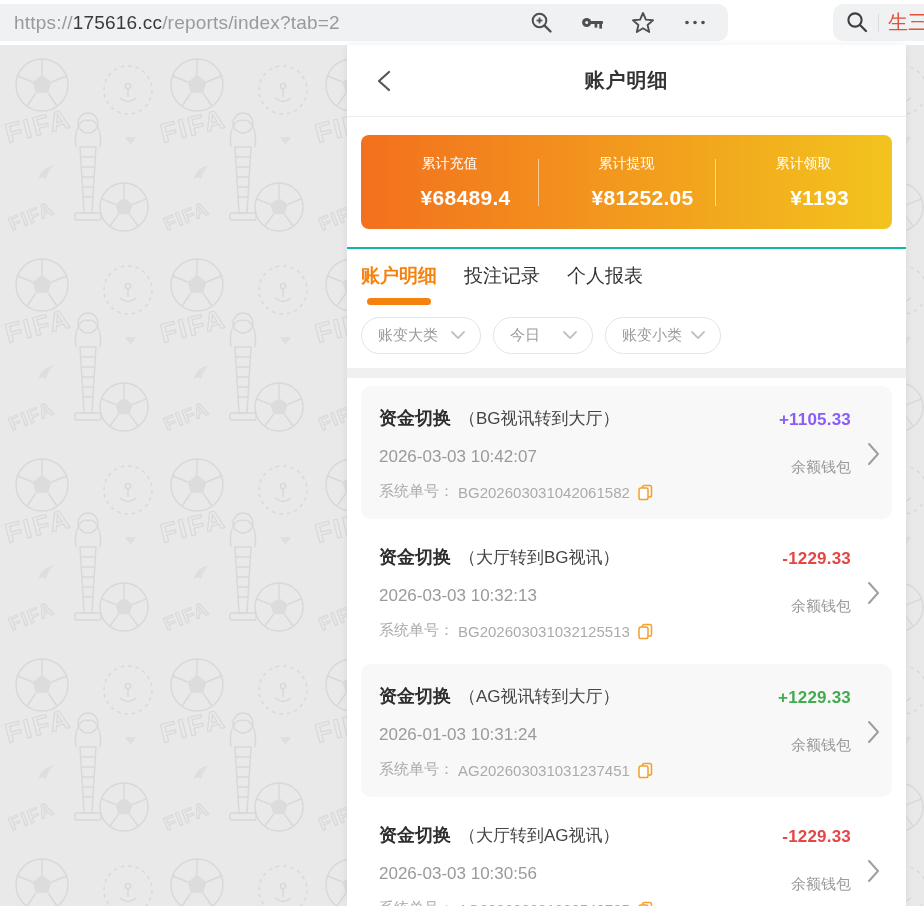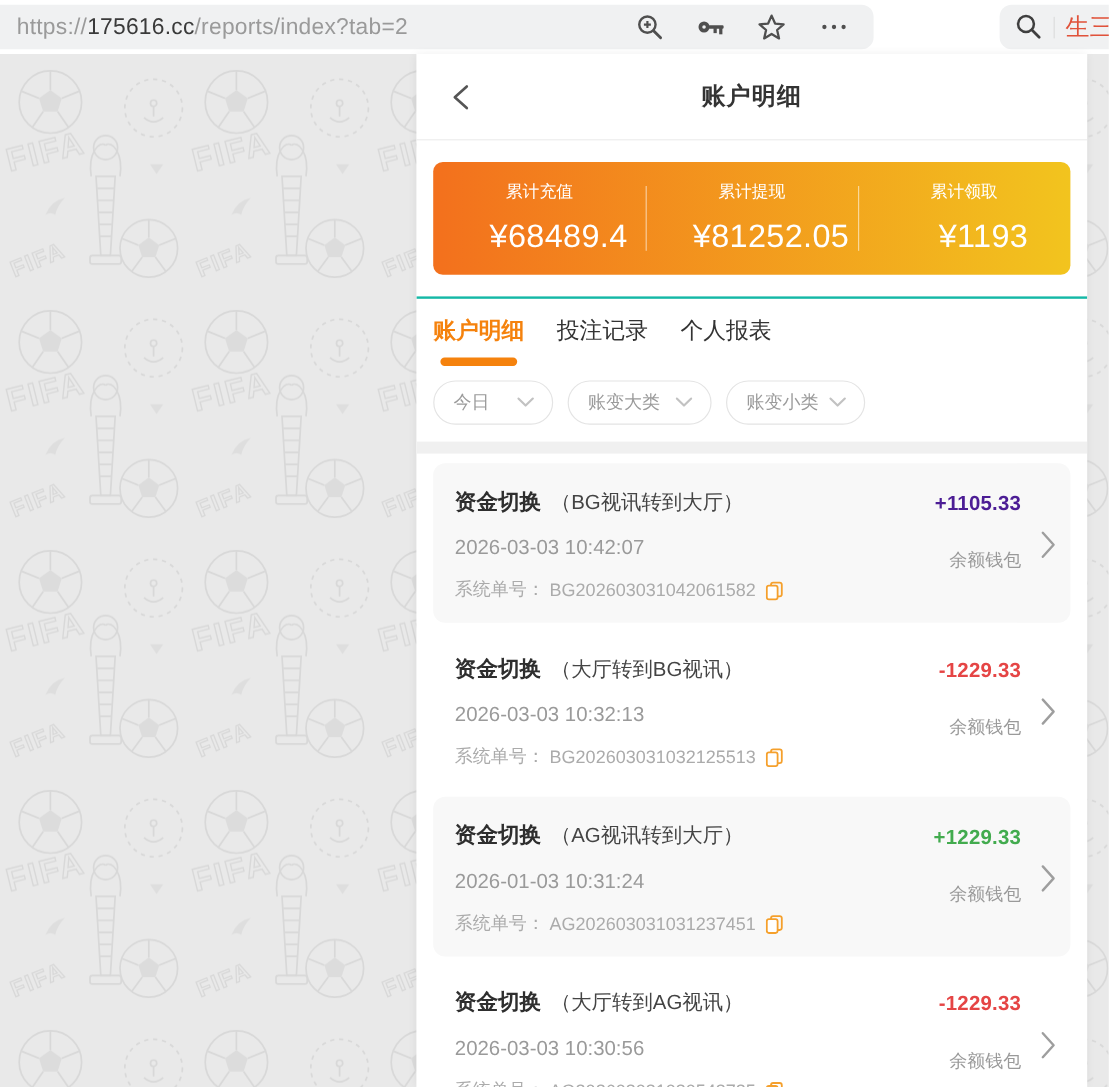--- a/index.html
+++ b/index.html
@@ -36,21 +36,21 @@
   .panel-title { font-size:20px; font-weight:bold; color:#333; letter-spacing:1px; }
 
   .stats-section { flex:none; padding:18px 14px; border-bottom:2px solid #14b8a6; }
   .stats-card { height:94px; border-radius:8px;
     background:linear-gradient(90deg,#f3701d,#f2c41e);
     display:flex; align-items:center; }
   .stat { flex:1; text-align:center; color:#fff; position:relative; }
   .stat + .stat::before { content:''; position:absolute; left:0; top:4px; bottom:4px;
     width:1px; background:rgba(255,255,255,.55); }
   .stat-label { font-size:14px; margin-bottom:13px; }
-  .stat-value { font-size:27px; font-weight:normal; letter-spacing:.3px;padding-left:32px; }
+  .stat-value { font-size:21px; font-weight:bold; letter-spacing:.3px;padding-left:32px; }
 
   .tabs-section { flex:none; padding:14px 14px 14px; }
   .tabs { display:flex; gap:27px; }
   .tab { font-size:19px; color:#333; text-align:center; cursor:pointer; }
   .tab .tab-underline { display:none; }
   .tab.active .tab-label { color:#f5820d; font-weight:bold; }
   .tab.active .tab-underline { display:block; width:64px; height:7px; border-radius:4px;
     background:#f5820d; margin:9px auto 0; }
   .pills { display:flex; gap:12px; margin-top:12px; }
   .pill { height:37px; border:1px solid #e4e4e4; border-radius:19px; background:#fff;
@@ -198,28 +198,28 @@
         <div class="tab">
           <div class="tab-label">投注记录</div>
 
         </div>
         <div class="tab">
           <div class="tab-label">个人报表</div>
 
         </div>
       </div>
       <div class="pills">
-        <div class="pill pill-1">
-          <span>今日</span>
+        <div class="pill pill-2">
+          <span>账变大类</span>
           <svg width="14" height="9" viewBox="0 0 14 9">
             <polyline points="1,1 7,7 13,1" fill="none" stroke="#c2c2c2" stroke-width="1.8" stroke-linecap="round" stroke-linejoin="round"></polyline>
           </svg>
         </div>
-        <div class="pill pill-2">
-          <span>账变大类</span>
+        <div class="pill pill-1">
+          <span>今日</span>
           <svg width="14" height="9" viewBox="0 0 14 9">
             <polyline points="1,1 7,7 13,1" fill="none" stroke="#c2c2c2" stroke-width="1.8" stroke-linecap="round" stroke-linejoin="round"></polyline>
           </svg>
         </div>
         <div class="pill pill-3">
           <span>账变小类</span>
           <svg width="14" height="9" viewBox="0 0 14 9">
             <polyline points="1,1 7,7 13,1" fill="none" stroke="#c2c2c2" stroke-width="1.8" stroke-linecap="round" stroke-linejoin="round"></polyline>
           </svg>
         </div>
@@ -236,21 +236,21 @@
       <div class="tx-order">
         <span class="tx-order-label">系统单号：</span>
               <span class="tx-order-no" style="margin-left:-4px">BG202603031042061582</span>
         <svg class="copy-icon" width="15" height="17" viewBox="0 0 15 17">
           <rect x="4.5" y="1.5" width="9" height="11.5" rx="1.8" fill="none" stroke="#f5a02c" stroke-width="1.5"></rect>
           <rect x="1" y="4" width="9" height="11.5" rx="1.8" fill="#fff" stroke="#f5a02c" stroke-width="1.5"></rect>
         </svg>
       </div>
     </div>
     <div class="tx-right">
-      <div class="tx-amount" style="color: #4c1d95;">+1105.33</div>
+      <div class="tx-amount" style="color: #8b5cf6;">+1105.33</div>
       <div class="tx-wallet">余额钱包</div>
     </div>
     <svg class="tx-chevron" width="13" height="24" viewBox="0 0 13 24">
       <polyline points="2,2 11,12 2,22" fill="none" stroke="#9e9e9e" stroke-width="2" stroke-linecap="round" stroke-linejoin="round"></polyline>
     </svg>
   </div>
 
   <div class="tx-item">
     <div class="tx-left">
       <div class="tx-title"><span class="tx-type">资金切换</span><span class="tx-detail">（大厅转到BG视讯）</span></div>

